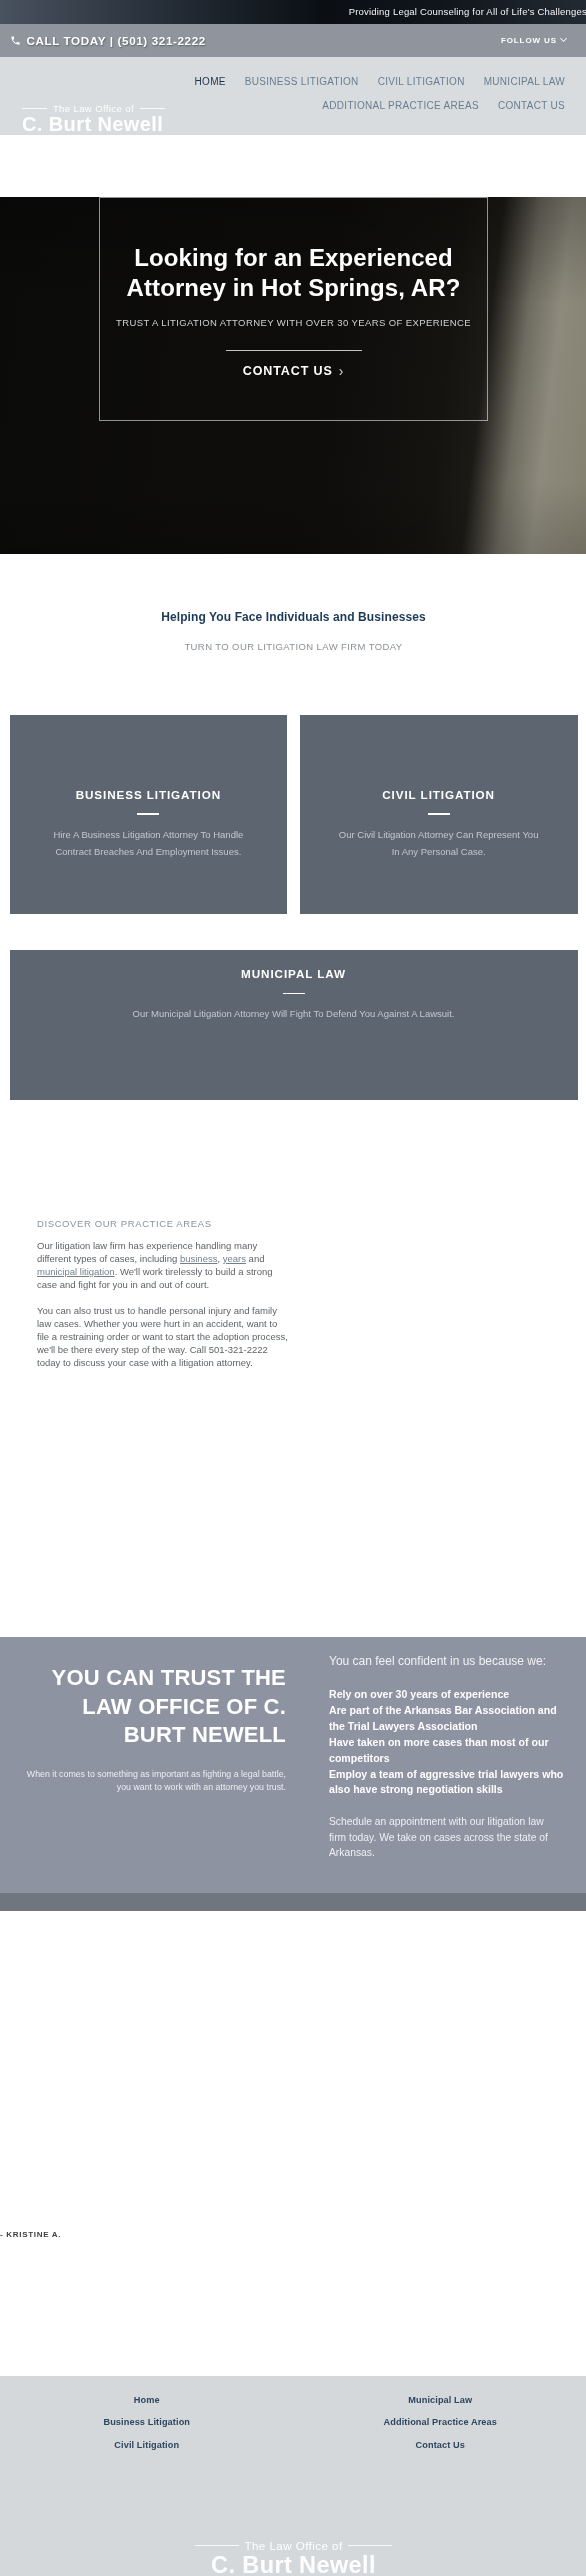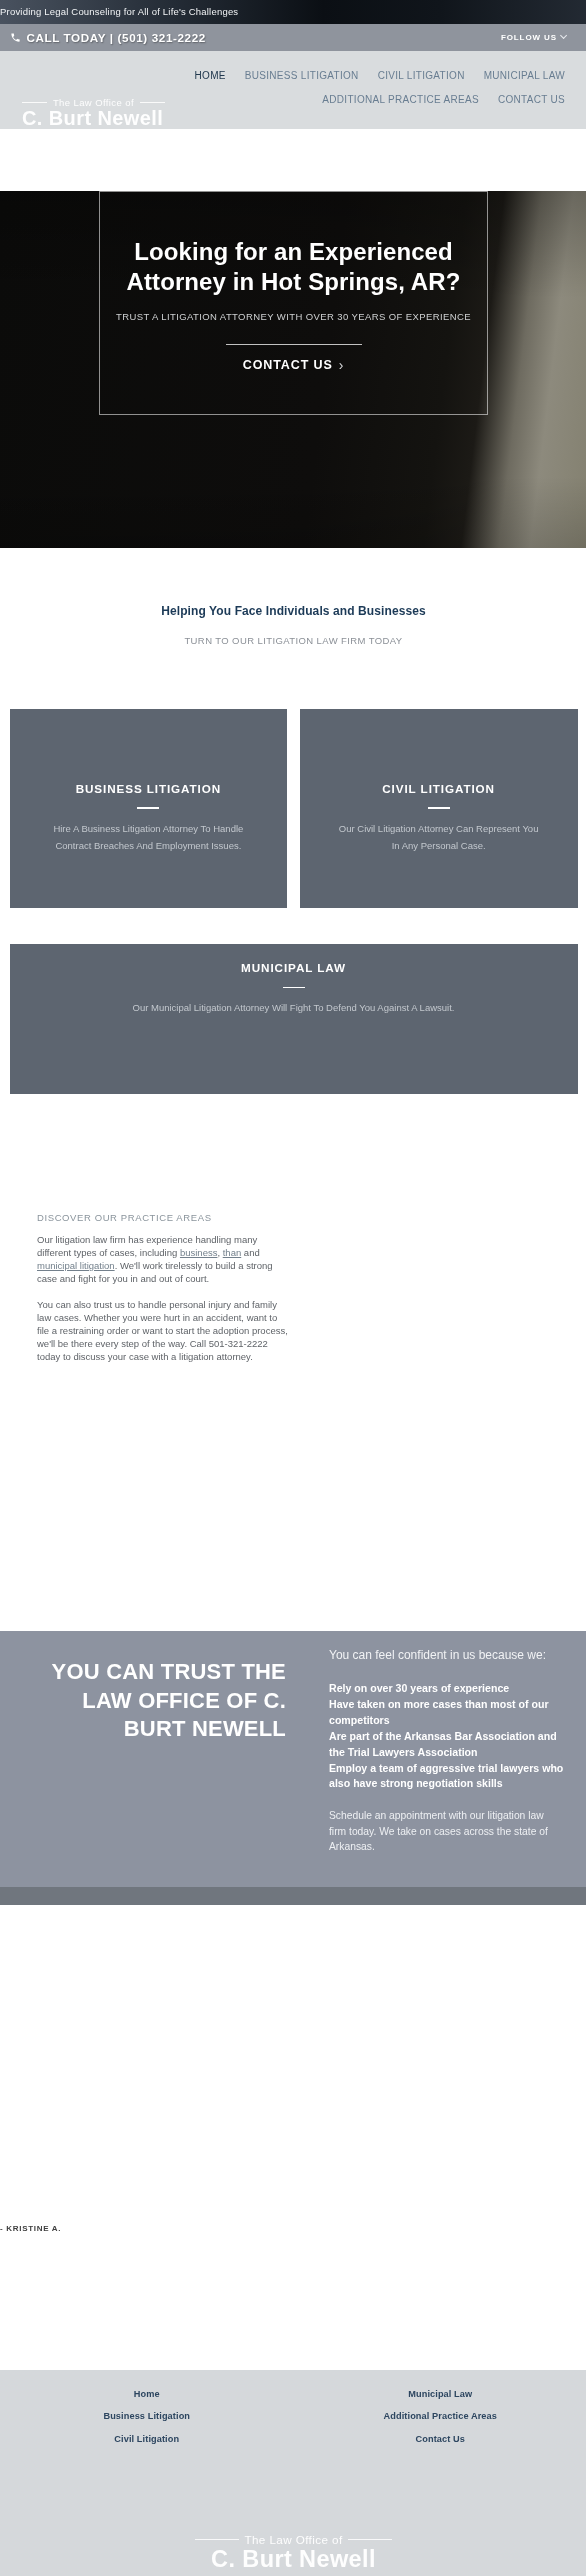--- a/index.html
+++ b/index.html
@@ -1,26 +1,26 @@
 <!DOCTYPE html>
 <html style="font-size:11.7px"><head>
 <meta charset="utf-8">
 <style>
   * { margin:0; padding:0; box-sizing:border-box; }
   html,body { background:#fff; }
   body { font-family:"Liberation Sans", sans-serif; }
   .page { position:relative; width:587px; height:2576px; margin:0 auto; background:#fff; overflow:hidden; }
 
   
-  .topbar { height:23.5px; display:flex; align-items:center; justify-content:flex-start;
+  .topbar { height:23.5px; display:flex; align-items:center; justify-content:flex-end;
     background:linear-gradient(90deg,#49525f 0%,#232b35 30%,#0b0f14 55%,#10151b 75%,#232a33 100%); }
   .topbar span { color:#f2f4f6; font-size:9.5px; letter-spacing:0.2px; }
 
   
-  .phonebar { height:27px; background:#8f949d; display:flex; align-items:center; justify-content:space-between; padding:0 20.5px 0 10.3px; }
+  .phonebar { height:33px; background:#8f949d; display:flex; align-items:center; justify-content:space-between; padding:0 20.5px 0 10.3px; }
   .call { display:flex; align-items:center; gap:5.1px; color:#fff; font-weight:bold; font-size:11.7px; letter-spacing:0.6px;
     text-shadow:0.7px 0.7px 1.5px rgba(0,0,0,.35); cursor:pointer; }
   .call svg { display:block; }
   .follow { display:flex; align-items:center; gap:4.4px; color:#fff; font-weight:bold; font-size:8px; letter-spacing:0.9px; cursor:pointer; }
   .chev-down { width:5.1px; height:5.1px; border-right:1.1px solid #e8eaee; border-bottom:1.1px solid #e8eaee; transform:rotate(45deg); margin-top:-2.2px; }
 
   
   .navarea { position:relative; height:78px; background:#d9dcde; }
   .navrows { position:absolute; right:22px; top:19px; text-align:right; }
   .navrow { display:flex; justify-content:flex-end; gap:19px; margin-bottom:13.2px; }
@@ -178,34 +178,35 @@
   <div class="card-wide-wrap">
     <div class="card wide">
       <div class="card-title">MUNICIPAL LAW</div>
       <div class="card-rule"></div>
       <div class="card-text">Our Municipal Litigation Attorney Will Fight To Defend You Against A Lawsuit.</div>
     </div>
   </div>
 
   <div class="practice">
     <div class="practice-h">DISCOVER OUR PRACTICE AREAS</div>
-    <p><span>Our litigation law firm has experience handling many different types of cases, including </span><span class="tlink">business</span><span>, </span><span class="tlink">than</span><span> and </span><span class="tlink">municipal litigation</span><span>. We'll work tirelessly to build a strong case and fight for you in and out of court.</span></p>
+    <p><span>Our litigation law firm has experience handling many different types of cases, including </span><span class="tlink">business</span><span>, </span><span class="tlink">years</span><span> and </span><span class="tlink">municipal litigation</span><span>. We'll work tirelessly to build a strong case and fight for you in and out of court.</span></p>
     <p>You can also trust us to handle personal injury and family law cases. Whether you were hurt in an accident, want to file a restraining order or want to start the adoption process, we'll be there every step of the way. Call 501-321-2222 today to discuss your case with a litigation attorney.</p>
   </div>
 
   <div class="trust">
     <div class="trust-left">
       <div class="trust-h">YOU CAN TRUST THE LAW OFFICE OF C. BURT NEWELL</div>
+      <div class="trust-sub">When it comes to something as important as fighting a legal battle, you want to work with an attorney you trust.</div>
     </div>
     <div class="trust-right">
       <div class="trust-intro">You can feel confident in us because we:</div>
       <div class="trust-bullets">
         <div>Rely on over 30 years of experience</div>
+        <div>Are part of the Arkansas Bar Association and the Trial Lawyers Association</div>
         <div>Have taken on more cases than most of our competitors</div>
-        <div>Are part of the Arkansas Bar Association and the Trial Lawyers Association</div>
         <div>Employ a team of aggressive trial lawyers who also have strong negotiation skills</div>
       </div>
       <div class="trust-close">Schedule an appointment with our litigation law firm today. We take on cases across the state of Arkansas.</div>
     </div>
   </div>
   <div class="band-divider"></div>
 
   <div class="white-gap"></div>
   <div class="testimonial-wrap">
     <div class="quote-author">- KRISTINE A.</div>

